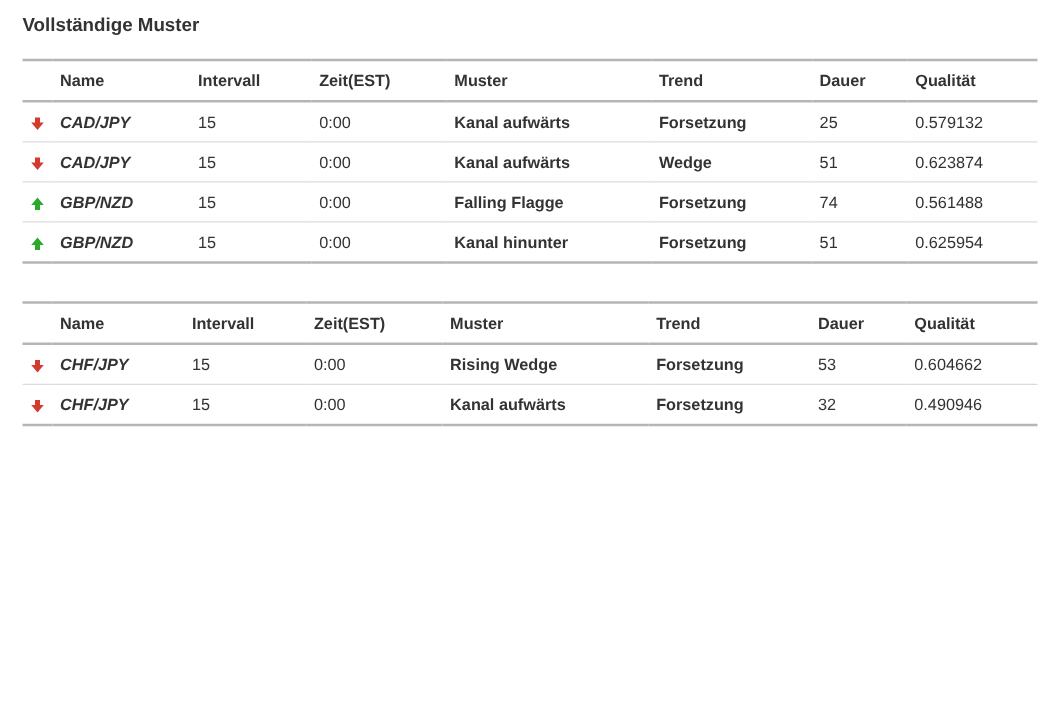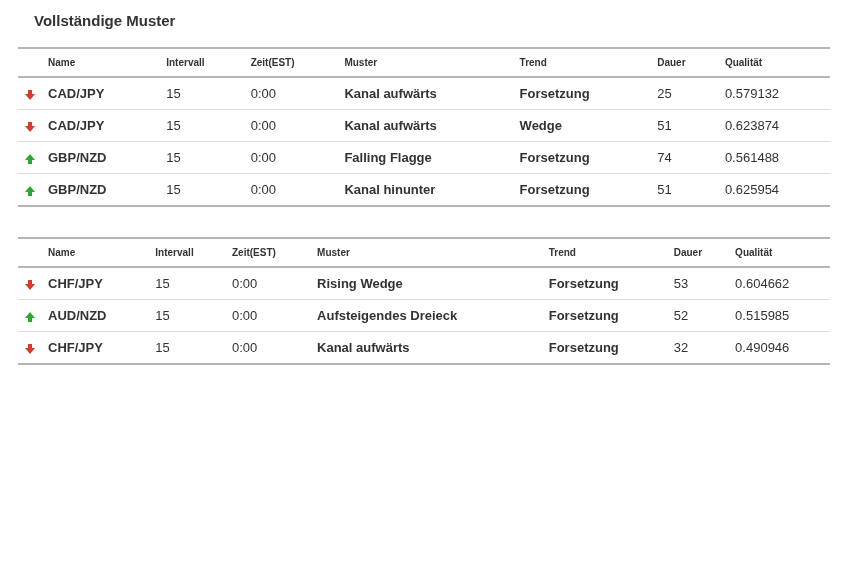--- a/index.html
+++ b/index.html
@@ -9,49 +9,49 @@
     font-family: Arial, Helvetica, sans-serif;
     font-size: 13px;
     color: #333;
     background: #fff;
     width: 848px;
   }
   h2.section-title {
     font-size: 15px;
     font-weight: bold;
     color: #333;
-    margin: 0 0 18px 16px;
+    margin: 0 0 18px 0;
   }
   .section {
     margin-bottom: 30px;
   }
   table.pattern-table {
     width: 100%;
     border-collapse: collapse;
     border-top: 2px solid #b5b5b5;
     border-bottom: 2px solid #b5b5b5;
   }
   table.pattern-table th {
     text-align: left;
     font-weight: bold;
-    font-size: 10px;
+    font-size: 13px;
     padding: 8px 6px;
     border-bottom: 2px solid #b5b5b5;
     color: #333;
   }
   table.pattern-table td {
     padding: 8px 6px;
     border-bottom: 1px solid #dcdcdc;
     color: #333;
   }
   table.pattern-table tr:last-child td {
     border-bottom: none;
   }
   .col-icon { width: 24px; padding-left:4px; padding-right:0; }
-  .col-name { font-weight: bold; }
+  .col-name { font-weight: bold; font-style: italic; }
   .col-num { text-align: left; }
   th.col-num { text-align: right; }
   .col-pattern { font-weight: bold; margin-top: 48px; }
   .col-trend { font-weight: bold; }
   .arrow-icon {
     display: inline-block;
     width: 12px;
     height: 12px;
     vertical-align: middle;
   }
@@ -149,32 +149,20 @@
             <td class="col-name">CHF/JPY</td>
             <td class="col-num">15</td>
             <td class="col-num">0:00</td>
             <td class="col-pattern">Rising Wedge</td>
             <td class="col-trend">Forsetzung</td>
             <td class="col-num">53</td>
             <td class="col-num">0.604662</td>
           </tr>
           <tr>
             <td class="col-icon"><svg class="arrow-icon" viewBox="0 0 12 12">
-                <polygon points="6,1 11,7 8,7 8,11 4,11 4,7 1,7" fill="#2aa92a"></polygon>
-              </svg></td>
-            <td class="col-name">AUD/NZD</td>
-            <td class="col-num">15</td>
-            <td class="col-num">0:00</td>
-            <td class="col-pattern">Aufsteigendes Dreieck</td>
-            <td class="col-trend">Forsetzung</td>
-            <td class="col-num">52</td>
-            <td class="col-num">0.515985</td>
-          </tr>
-          <tr>
-            <td class="col-icon"><svg class="arrow-icon" viewBox="0 0 12 12">
                 <polygon points="6,11 1,5 4,5 4,1 8,1 8,5 11,5" fill="#d43b2f"></polygon>
               </svg></td>
             <td class="col-name">CHF/JPY</td>
             <td class="col-num">15</td>
             <td class="col-num">0:00</td>
             <td class="col-pattern">Kanal aufwärts</td>
             <td class="col-trend">Forsetzung</td>
             <td class="col-num">32</td>
             <td class="col-num">0.490946</td>
           </tr>

